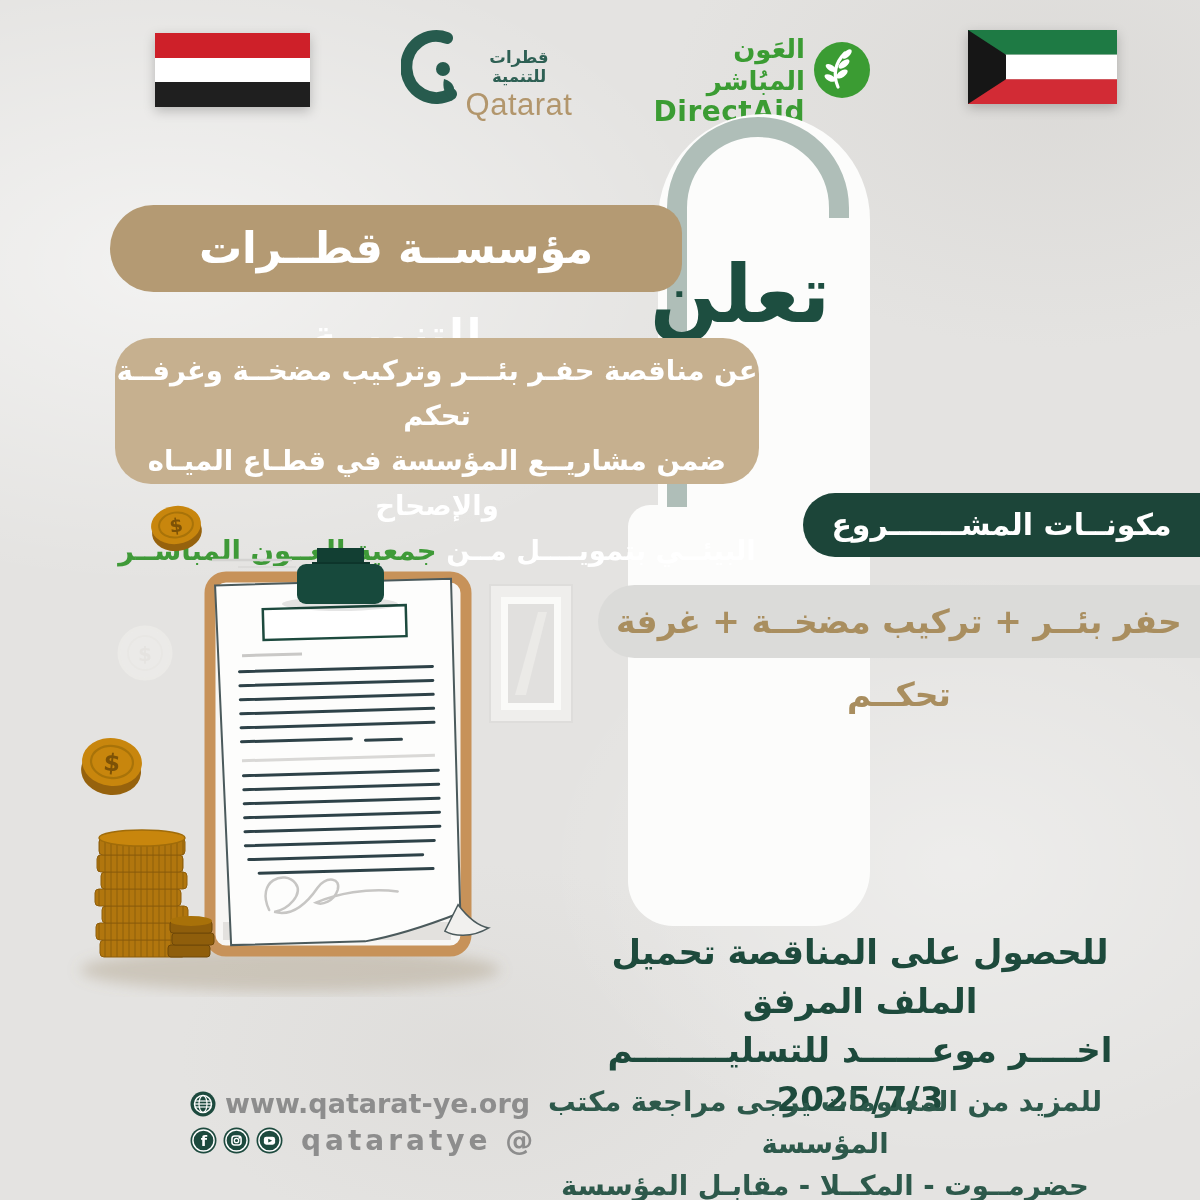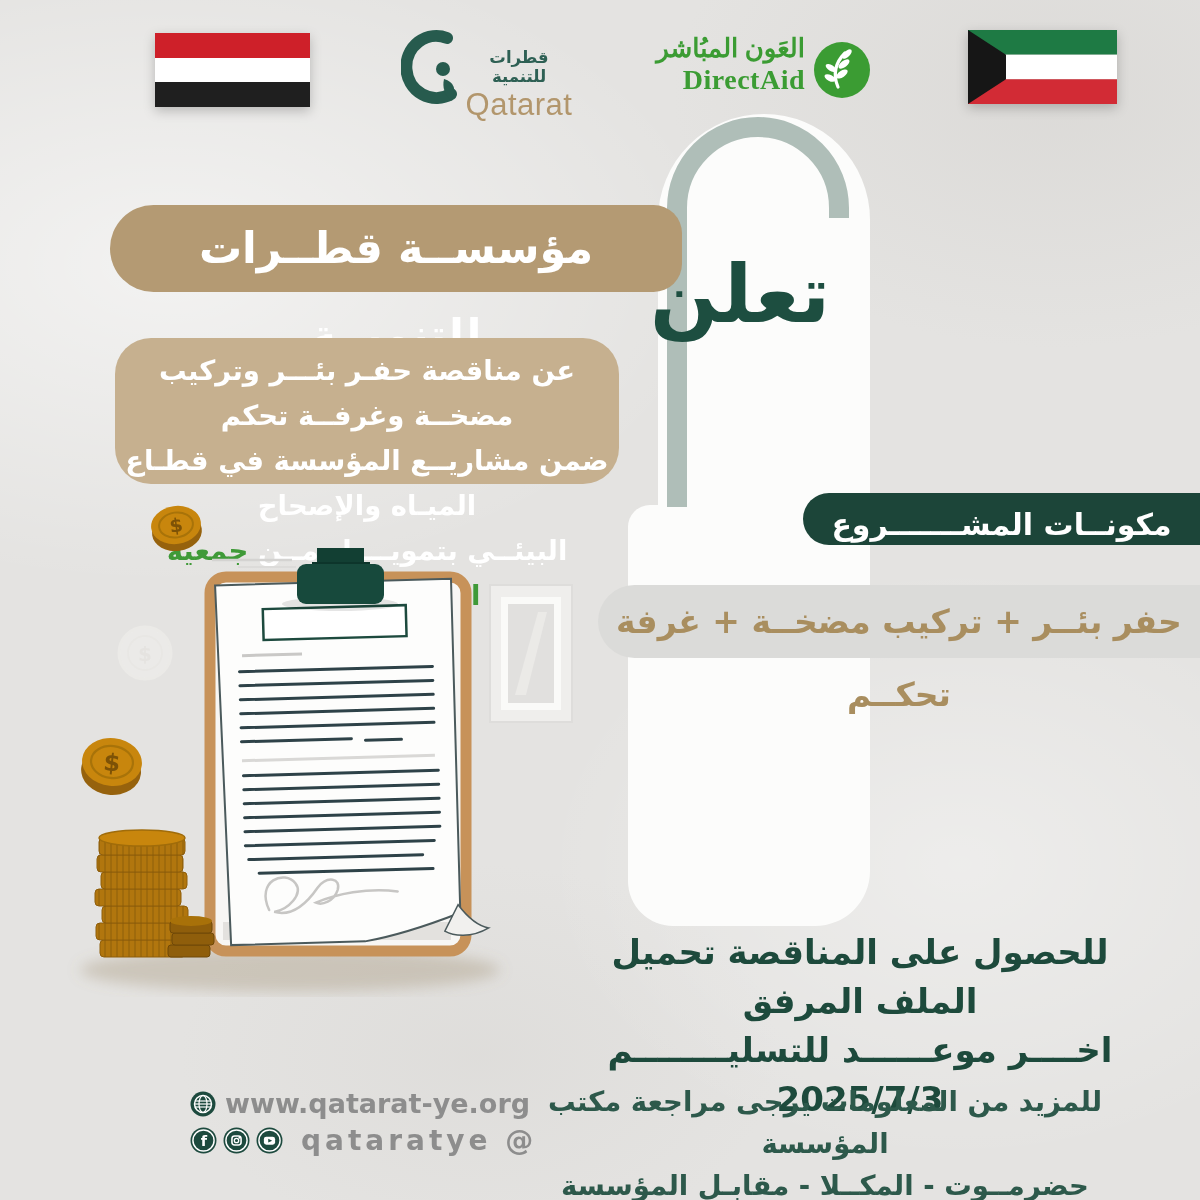--- a/index.html
+++ b/index.html
@@ -16,40 +16,40 @@
   .abs{position:absolute;}
   
   .flag{filter:drop-shadow(0 4px 6px rgba(0,0,0,.22));}
   .yemen{left:155px;top:33px;width:155px;height:74px;}
   .yemen div{height:24.66px;}
   .qatarat-logo{left:401px;top:28px;width:175px;height:85px;}
   .qatarat-text{position:absolute;left:62px;top:20px;width:112px;text-align:center;}
   .qatarat-ar{display:block;direction:rtl;font-size:16.5px;font-weight:600;color:#2e6054;}
   .qatarat-en{display:block;font-family:Liberation Sans, sans-serif;font-size:31px;color:#b2966c;letter-spacing:.5px;margin-top:1px;}
   .directaid{left:642px;top:33px;width:230px;height:72px;}
-  .da-text{position:absolute;left:0;top:0;width:163px;text-align:right;color:#3b9c33;font-family:Liberation Serif, serif;}
+  .da-text{position:absolute;left:0;top:0;width:163px;text-align:right;color:#3b9c33;}
   .da-ar{display:block;direction:rtl;font-size:26px;font-weight:700;line-height:32px;}
   .da-en{display:block;font-size:28px;font-weight:800;line-height:30px;letter-spacing:.5px;}
   .kuwait{left:968px;top:30px;width:149px;height:74px;}
   
   .white-top{left:658px;top:114px;width:212px;height:400px;background:#fcfcfb;border-radius:106px 106px 0 0;}
   .white-bottom{left:628px;top:505px;width:242px;height:421px;background:#fcfcfb;border-radius:22px 22px 55px 45px;}
   .announce{left:624px;top:248px;width:212px;text-align:center;direction:rtl;
     font-size:80px;font-weight:800;color:#1d4e40;transform:translateX(10px);}
   
   .title-box{left:110px;top:205px;width:572px;height:87px;background:#b49a73;
     border-radius:46px 30px 30px 46px;color:#fff;direction:rtl;text-align:center;
     font-size:43px;font-weight:700;line-height:87px;}
-  .intro-box{left:115px;top:338px;width:504px;height:146px;background:#c6b08f;
+  .intro-box{left:115px;top:338px;width:644px;height:146px;background:#c6b08f;
     border-radius:36px;color:#fff;direction:rtl;text-align:center;
     font-size:27.5px;font-weight:600;line-height:45px;padding-top:10px;box-sizing:border-box;}
   .intro-green{color:#3f9a38;}
   
   .badge{background:#1c4539;color:#fff;direction:rtl;text-align:center;
-    font-size:30px;font-weight:700;border-radius:42px 0 0 42px;line-height:64px;height:52px;right:0;}
+    font-size:30px;font-weight:700;border-radius:42px 0 0 42px;line-height:64px;height:64px;right:0;}
   .badge1{left:803px;top:493px;}
   .badge2{left:805px;top:698px;}
   .val-row{background:#dbdbd9;color:#a98e5f;direction:rtl;text-align:center;
     font-size:33px;font-weight:700;border-radius:38px 0 0 38px;right:0;}
   .val1{left:598px;top:585px;height:73px;line-height:73px;}
   .val2{left:598px;top:790px;height:75px;line-height:75px;}
   
   .tender{left:555px;top:928px;width:610px;text-align:center;direction:rtl;
     color:#1d4a3c;font-size:34px;font-weight:800;line-height:49px;}
   .info{left:495px;top:1080px;width:660px;text-align:center;direction:rtl;

